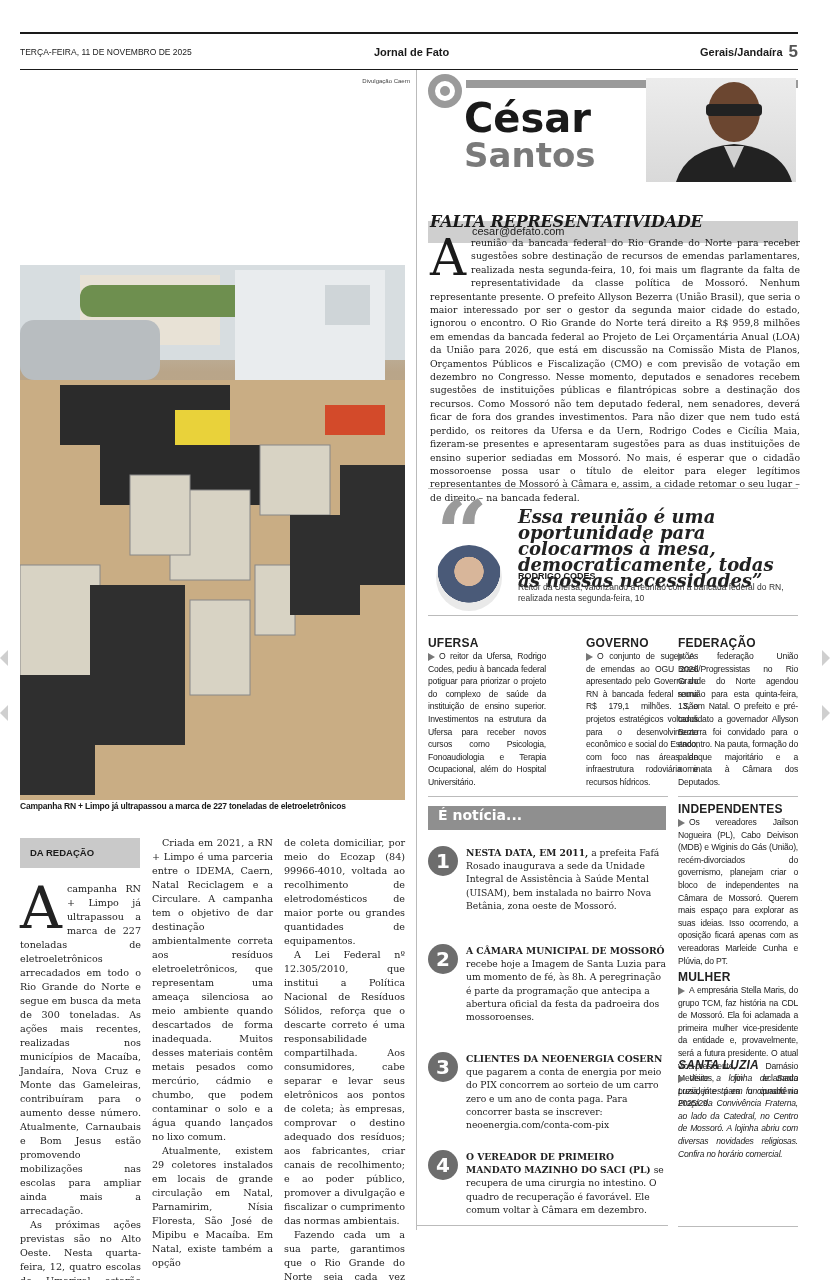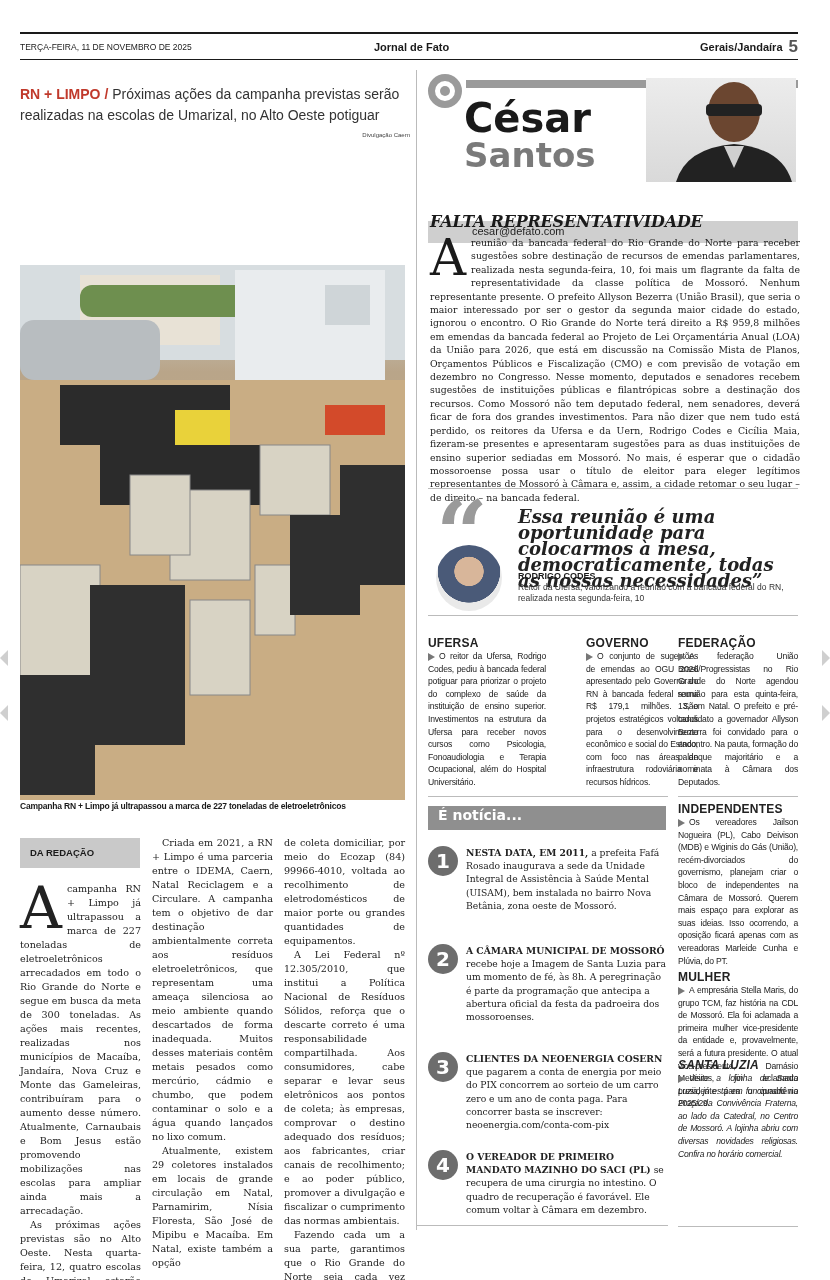--- a/index.html
+++ b/index.html
@@ -1,17 +1,17 @@
 <!DOCTYPE html>
 <html><head>
 <meta charset="utf-8">
 <style>
   * { box-sizing: border-box; margin: 0; padding: 0; }
   body { width: 830px; height: 1280px; background: #ffffff; font-family: "DejaVu Serif", serif; color: #1a1a1a; position: relative; overflow: hidden; }
-  .topbar { position: absolute; left: 20px; top: 32px; width: 778px; height: 28px; border-top: 2px solid #1a1a1a; border-bottom: 1px solid #1a1a1a; display: flex; align-items: center; font-family: "Liberation Sans", sans-serif; }
+  .topbar { position: absolute; left: 20px; top: 32px; width: 778px; height: 38px; border-top: 2px solid #1a1a1a; border-bottom: 1px solid #1a1a1a; display: flex; align-items: center; font-family: "Liberation Sans", sans-serif; }
   .topbar .date { font-size: 8.5px; width: 330px; }
   .topbar .paper { font-size: 11px; font-weight: bold; flex: 1; text-align: left; padding-left: 24px; }
   .topbar .section { font-size: 11px; font-weight: bold; }
   .topbar .pagenum { font-size: 17px; font-weight: bold; color: #555; margin-left: 6px; }
 
   .lead { position: absolute; left: 20px; top: 72px; width: 390px; }
   .headline { font-family: "DejaVu Serif", serif; font-size: 30px; line-height: 36px; font-weight: bold; color: #1e1e1e; letter-spacing: -0.8px; }
   .kicker { margin-top: 12px; font-family: "Liberation Sans", sans-serif; font-size: 14px; line-height: 21px; color: #333; }
   .kicker .tag { color: #c0392b; font-weight: bold; }
   .credit { font-family: "Liberation Sans", sans-serif; font-size: 6px; text-align: right; color: #444; margin-top: 6px; }
@@ -65,24 +65,20 @@
 <body>
 
 <div class="topbar">
   <span class="date">TERÇA-FEIRA, 11 DE NOVEMBRO DE 2025</span>
   <span class="paper">Jornal de Fato</span>
   <span class="section">Gerais/Jandaíra</span>
   <span class="pagenum">5</span>
 </div>
 
 <div class="lead">
-  <div class="kicker">
-    <span class="tag">RN + LIMPO /</span>
-    <span>Próximas ações da campanha previstas serão realizadas na escolas de Umarizal, no Alto Oeste potiguar</span>
-  </div>
   <div class="credit">Divulgação Caern</div>
 </div>
 
 <div class="photo" aria-label="Pilha de monitores e aparelhos eletrônicos descartados">
   <svg width="385" height="535" viewBox="0 0 385 535">
     <rect x="0" y="0" width="385" height="95" fill="#d7dde0"></rect>
     <rect x="60" y="10" width="140" height="70" fill="#e8e2d6"></rect>
     <rect x="60" y="20" width="170" height="32" fill="#6e8f4f" rx="12"></rect>
     <rect x="215" y="5" width="150" height="110" fill="#e9ecee"></rect>
     <rect x="305" y="20" width="45" height="40" fill="#cfd5d8"></rect>

